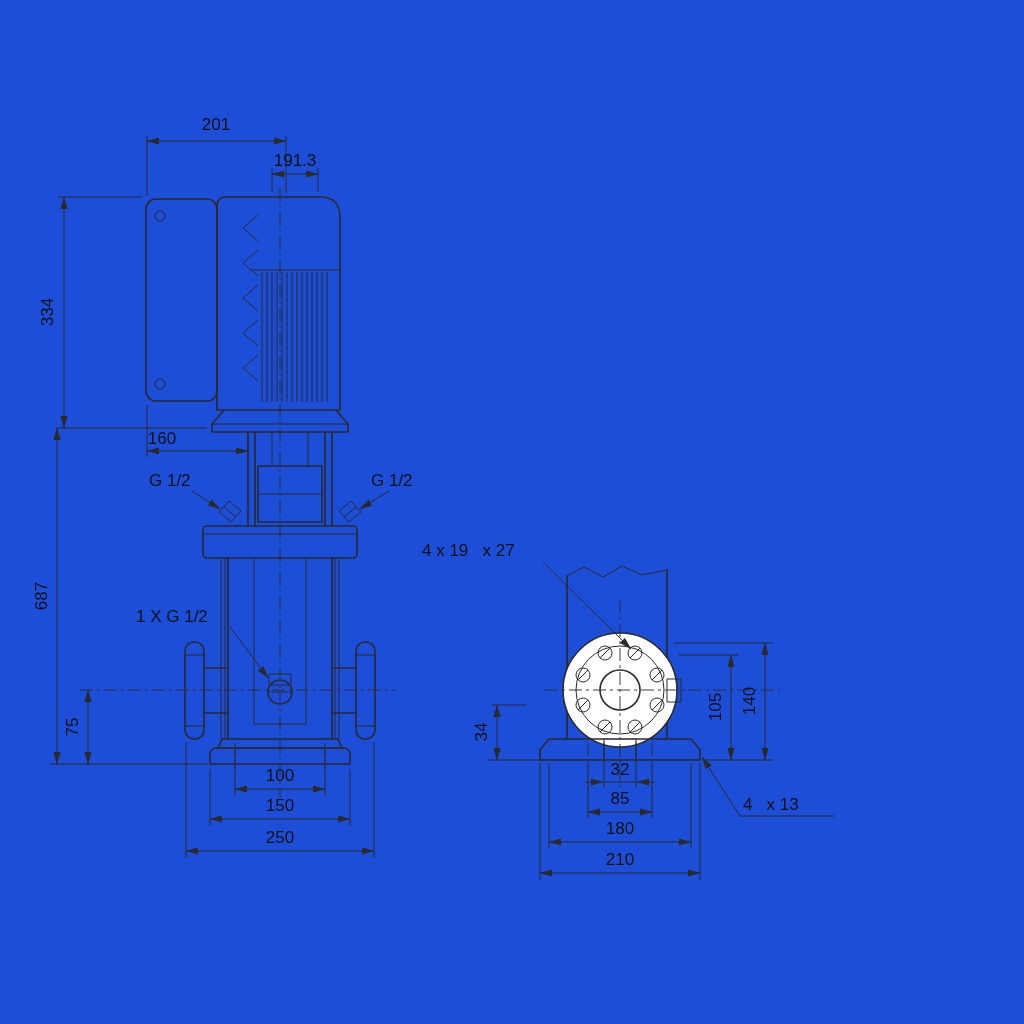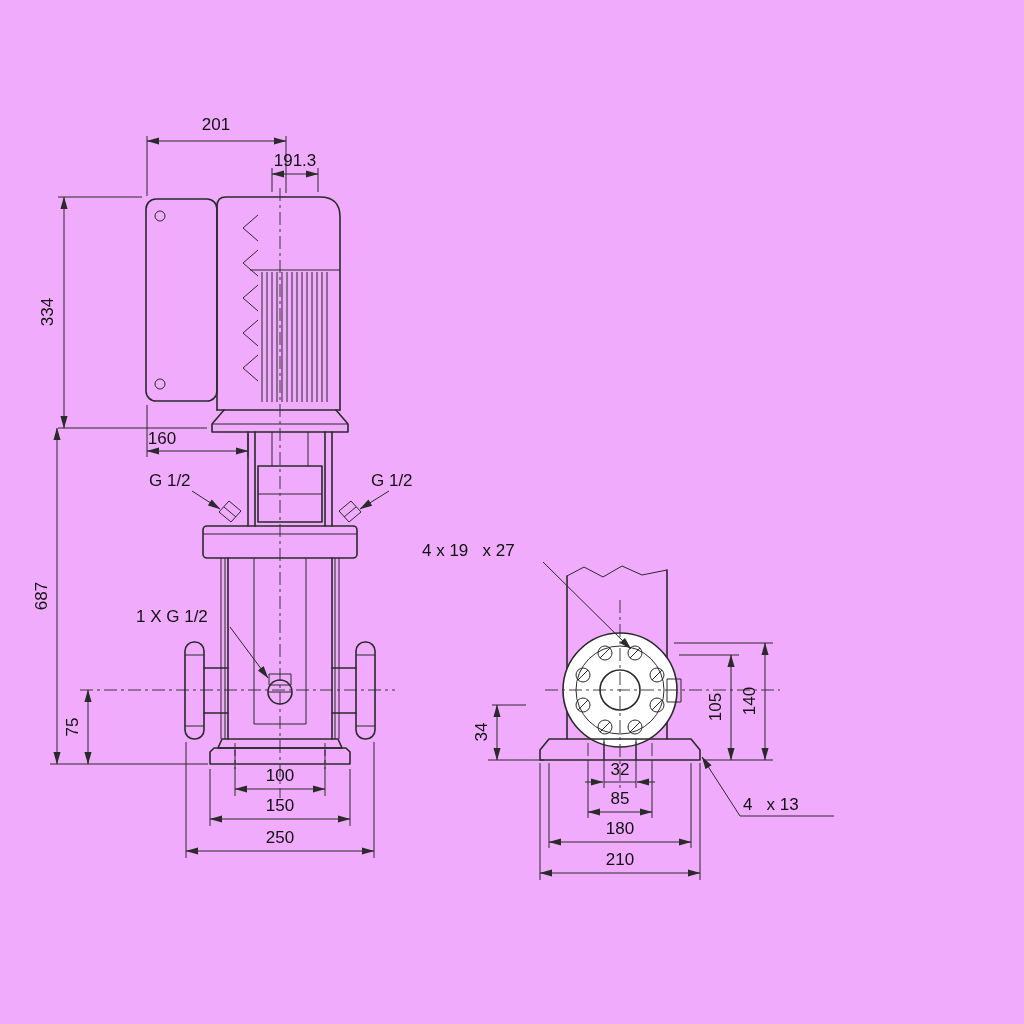--- a/index.html
+++ b/index.html
@@ -1,16 +1,16 @@
 <!DOCTYPE html>
 <html><head>
 <meta charset="utf-8">
 <style>
   html,body{margin:0;padding:0;background:#fff;}
-  .canvas{width:1024px;height:1024px;background:#f0abfc;position:relative;}
+  .canvas{width:1024px;height:1024px;background:#1d4ed8;position:relative;}
   svg{display:block;}
   .o  {fill:none;stroke:#2a2a2a;stroke-width:1.6;stroke-linejoin:round;stroke-linecap:round;}
   .o2 {fill:none;stroke:#2a2a2a;stroke-width:1;stroke-linejoin:round;}
   .wf {fill:#ffffff;stroke:#2a2a2a;stroke-width:1.6;}
   .d  {fill:none;stroke:#2a2a2a;stroke-width:1;}
   .c  {fill:none;stroke:#2a2a2a;stroke-width:.9;stroke-dasharray:13 4 3 4;}
   .t  {font-family:"Liberation Sans", sans-serif;font-size:17px;fill:#111;}
 </style>
 </head>
 <body>

